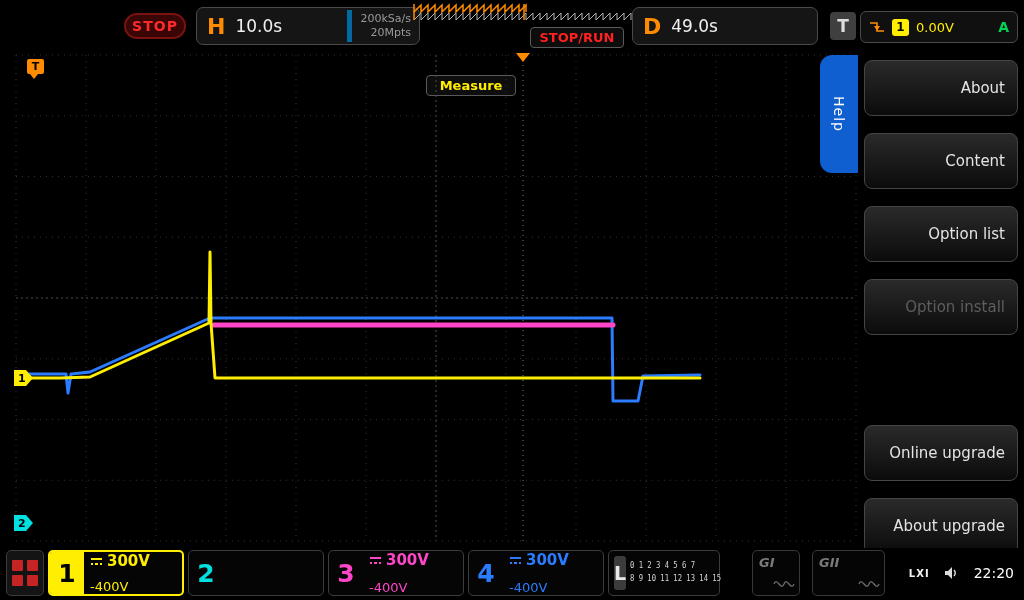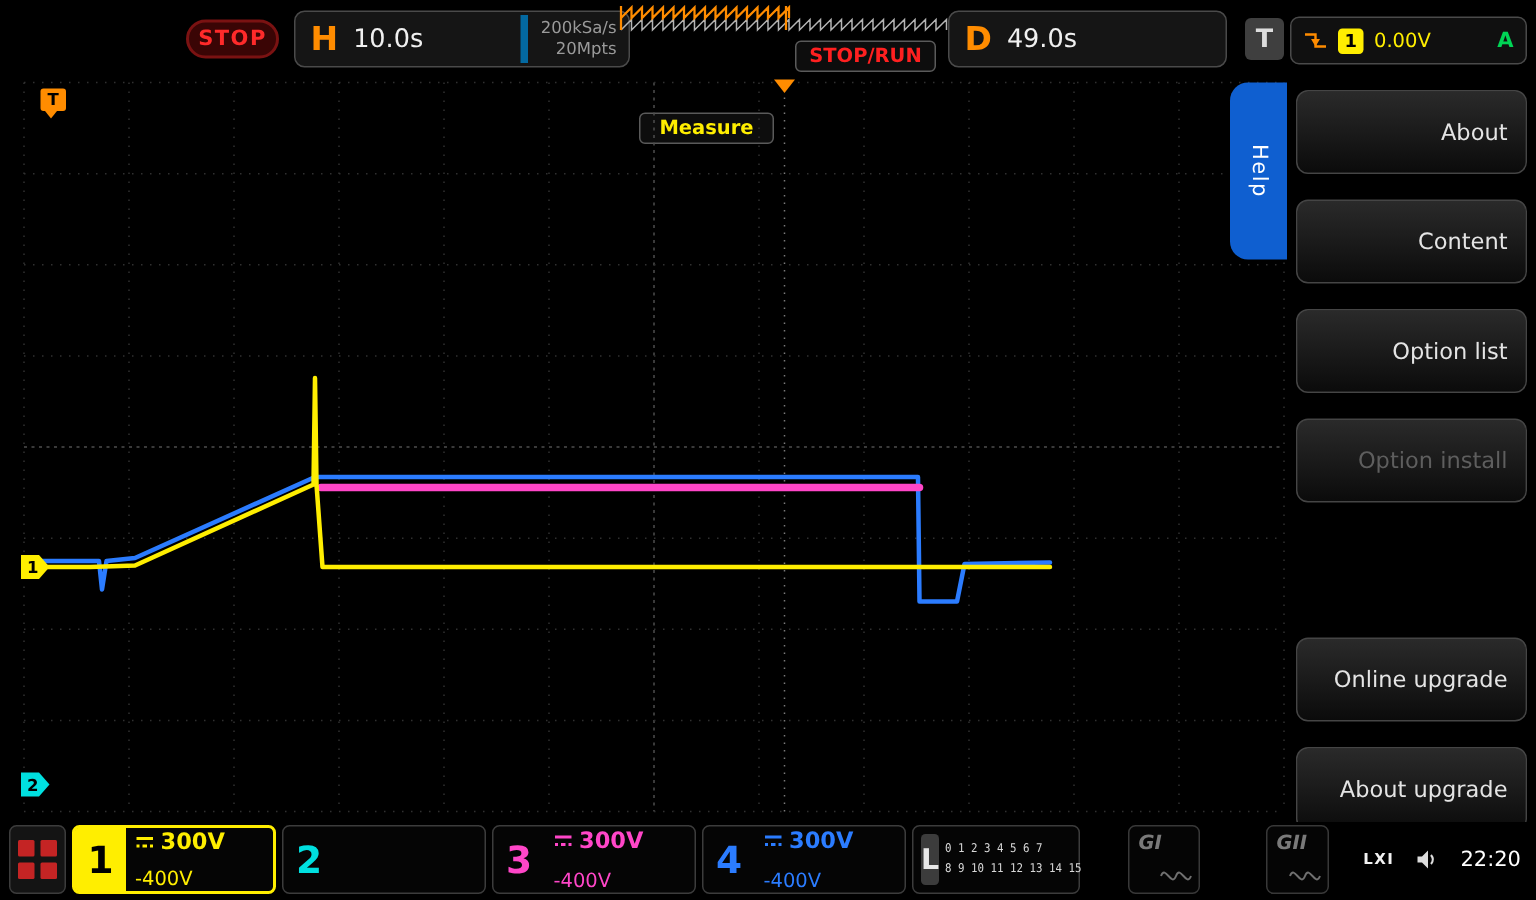--- a/index.html
+++ b/index.html
@@ -243,21 +243,21 @@
         <div>8 9 10 11 12 13 14 15</div>
       </div>
     </div>
 
     <div class="gbox" style="left:752px;width:48px">
       <span class="glabel">GI</span>
       <svg class="gsine" width="22" height="12" viewBox="0 0 22 12">
         <path d="M1,6 C4,-2 8,14 11,6 C14,-2 18,14 21,6" stroke="#707070" fill="none" stroke-width="1.3"></path>
       </svg>
     </div>
-    <div class="gbox" style="left:844px;width:42px">
+    <div class="gbox" style="left:812px;width:73px">
       <span class="glabel">GII</span>
       <svg class="gsine" width="22" height="12" viewBox="0 0 22 12">
         <path d="M1,6 C4,-2 8,14 11,6 C14,-2 18,14 21,6" stroke="#707070" fill="none" stroke-width="1.3"></path>
       </svg>
     </div>
 
     <div class="status">
       <span class="lxi">LXI</span>
       <svg width="16" height="16" viewBox="0 0 16 16">
         <polygon points="1,6 4,6 8,2 8,14 4,10 1,10" fill="#dcdcdc"></polygon>

